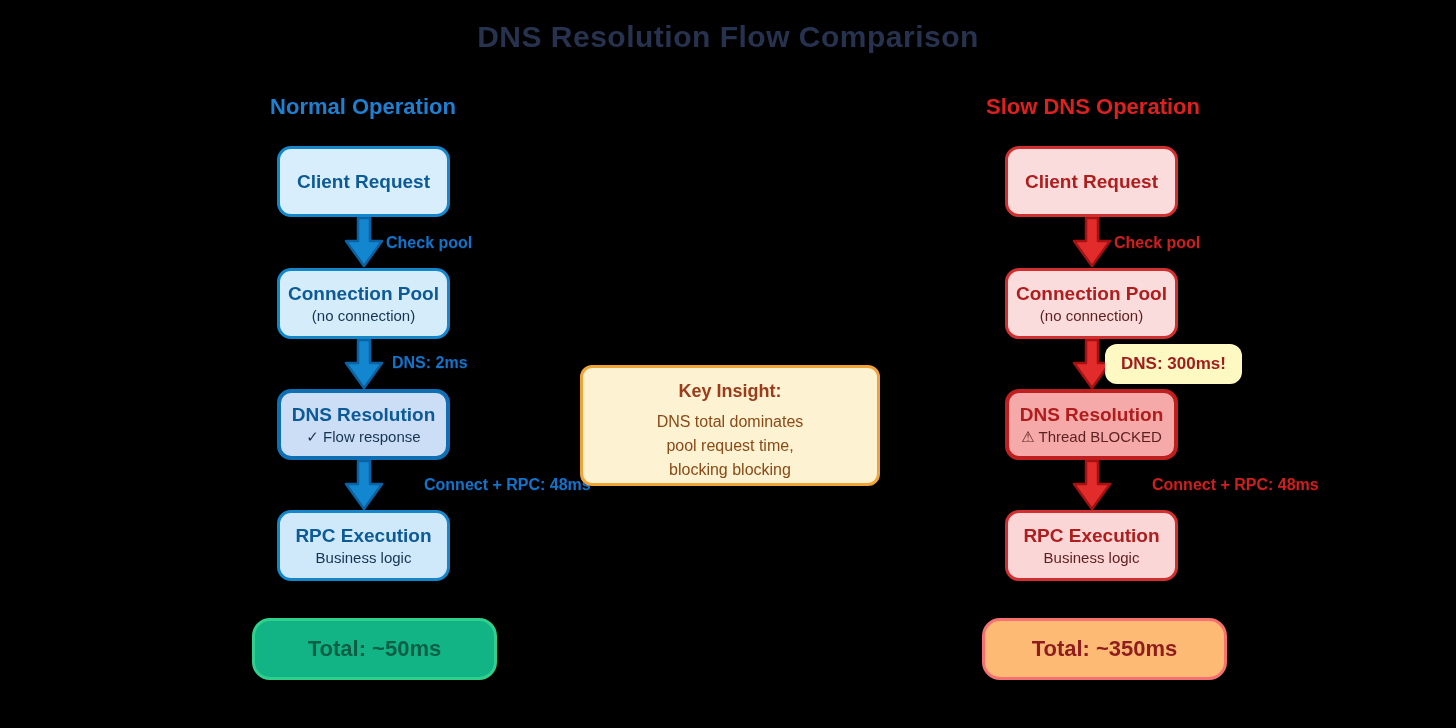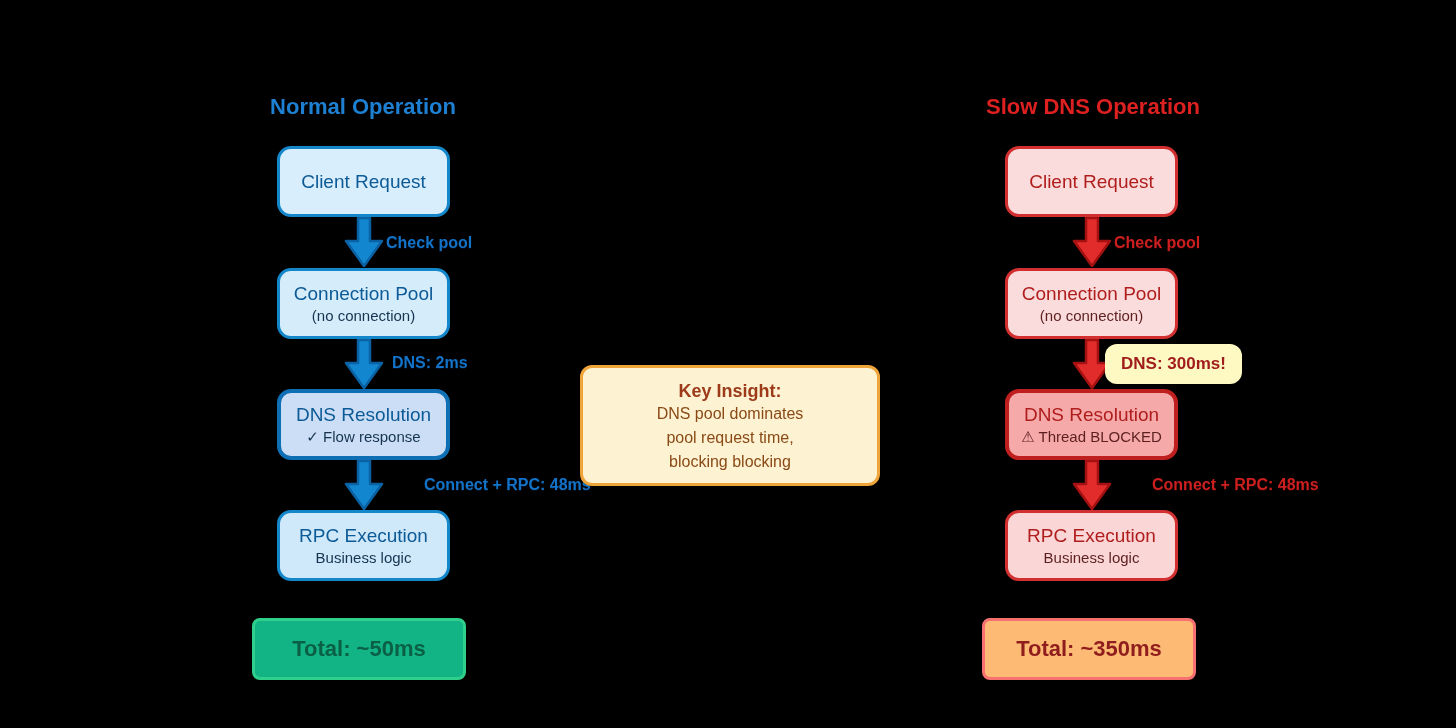--- a/index.html
+++ b/index.html
@@ -18,21 +18,21 @@
   }
   .col-header.normal { left:163px; color:#1d80d2; }
   .col-header.slow   { left:893px; color:#dd2020; }
 
   .node {
     position:absolute; width:173px; height:71px;
     border-radius:14px; border:3px solid;
     display:flex; flex-direction:column; align-items:center; justify-content:center;
     gap:2px; text-align:center;
   }
-  .node .node-title    { font-size:19px; font-weight:normal; line-height:22px; }
+  .node .node-title    { font-size:19px; font-weight:bold; line-height:22px; }
   .node .node-subtitle { font-size:15px; line-height:18px; }
 
   
   .n-col .node { left:277px; }
   .n-col .node .node-title { color:#0c5a96; }
   .n-col .node .node-subtitle { color:#16344f; }
   .n-node-0 { top:146px; background:#d9eefc; border-color:#1487cb; }
   .n-node-1 { top:268px; background:#d5ecfb; border-color:#1487cb; }
   .n-node-2 { top:389px; background:#cbdef6; border-color:#0f6fb4; border-width:4px; }
   .n-node-3 { top:510px; background:#cfe9fb; border-color:#1487cb; }
@@ -64,42 +64,43 @@
   .s-label-2 { left:1152px; top:476px; }
 
   .dns-badge {
     position:absolute; left:1105px; top:344px; width:137px; height:40px;
     background:#fef9c3; border-radius:12px;
     display:flex; align-items:center; justify-content:center;
     font-size:17px; font-weight:bold; color:#a11d1d;
   }
 
   .total-box {
-    position:absolute; top:618px; width:214px; height:62px;
-    border-radius:8px; border:3px solid;
+    position:absolute; top:618px; width:245px; height:62px;
+    border-radius:18px; border:3px solid;
     display:flex; align-items:center; justify-content:center;
     font-size:22px; font-weight:bold;
   }
   .total-normal { left:252px; background:#12b485; border-color:#2fd08c; color:#0a5f45; }
   .total-slow   { left:982px; background:#fdba74; border-color:#f87171; color:#8f1d1d; }
 
   .insight-box {
     position:absolute; left:580px; top:365px; width:300px; height:121px;
     background:#fdf3d2; border:3px solid #efa43a; border-radius:12px;
     display:flex; flex-direction:column; align-items:center;
     padding-top:13px; text-align:center;
   }
-  .insight-heading { font-size:18px; font-weight:bold; color:#9c3a1a; }
+  .insight-heading { font-size:18px; font-weight:bold; color:#9c3a1a; margin-bottom:8px; }
   .insight-line { font-size:16px; line-height:24px; color:#8a4a17; }
 </style>
 </head>
 <body>
 
 <div class="stage">
 
+  <div class="diagram-title">DNS Resolution Flow Comparison</div>
 
   <div class="n-col">
     <div class="col-header normal">Normal Operation</div>
 
     <div class="node n-node-0">
       <div class="node-title">Client Request</div>
     </div>
 
     <svg class="flow-arrow arrow-y-0" viewBox="0 0 44 50">
       <path d="M16 1 H28 V24 H40 L22 49 L4 24 H16 Z" fill="#1287cf" stroke="#0a61a4" stroke-width="2.5" stroke-linejoin="round"></path>
@@ -129,21 +130,21 @@
     <div class="node n-node-3">
       <div class="node-title">RPC Execution</div>
       <div class="node-subtitle">Business logic</div>
     </div>
 
     <div class="total-box total-normal">Total: ~50ms</div>
   </div>
 
   <div class="insight-box">
     <div class="insight-heading">Key Insight:</div>
-    <div class="insight-line">DNS pool dominates</div>
+    <div class="insight-line">DNS total dominates</div>
     <div class="insight-line">pool request time,</div>
     <div class="insight-line">blocking blocking</div>
   </div>
 
   <div class="s-col">
     <div class="col-header slow">Slow DNS Operation</div>
 
     <div class="node s-node-0">
       <div class="node-title">Client Request</div>
     </div>

